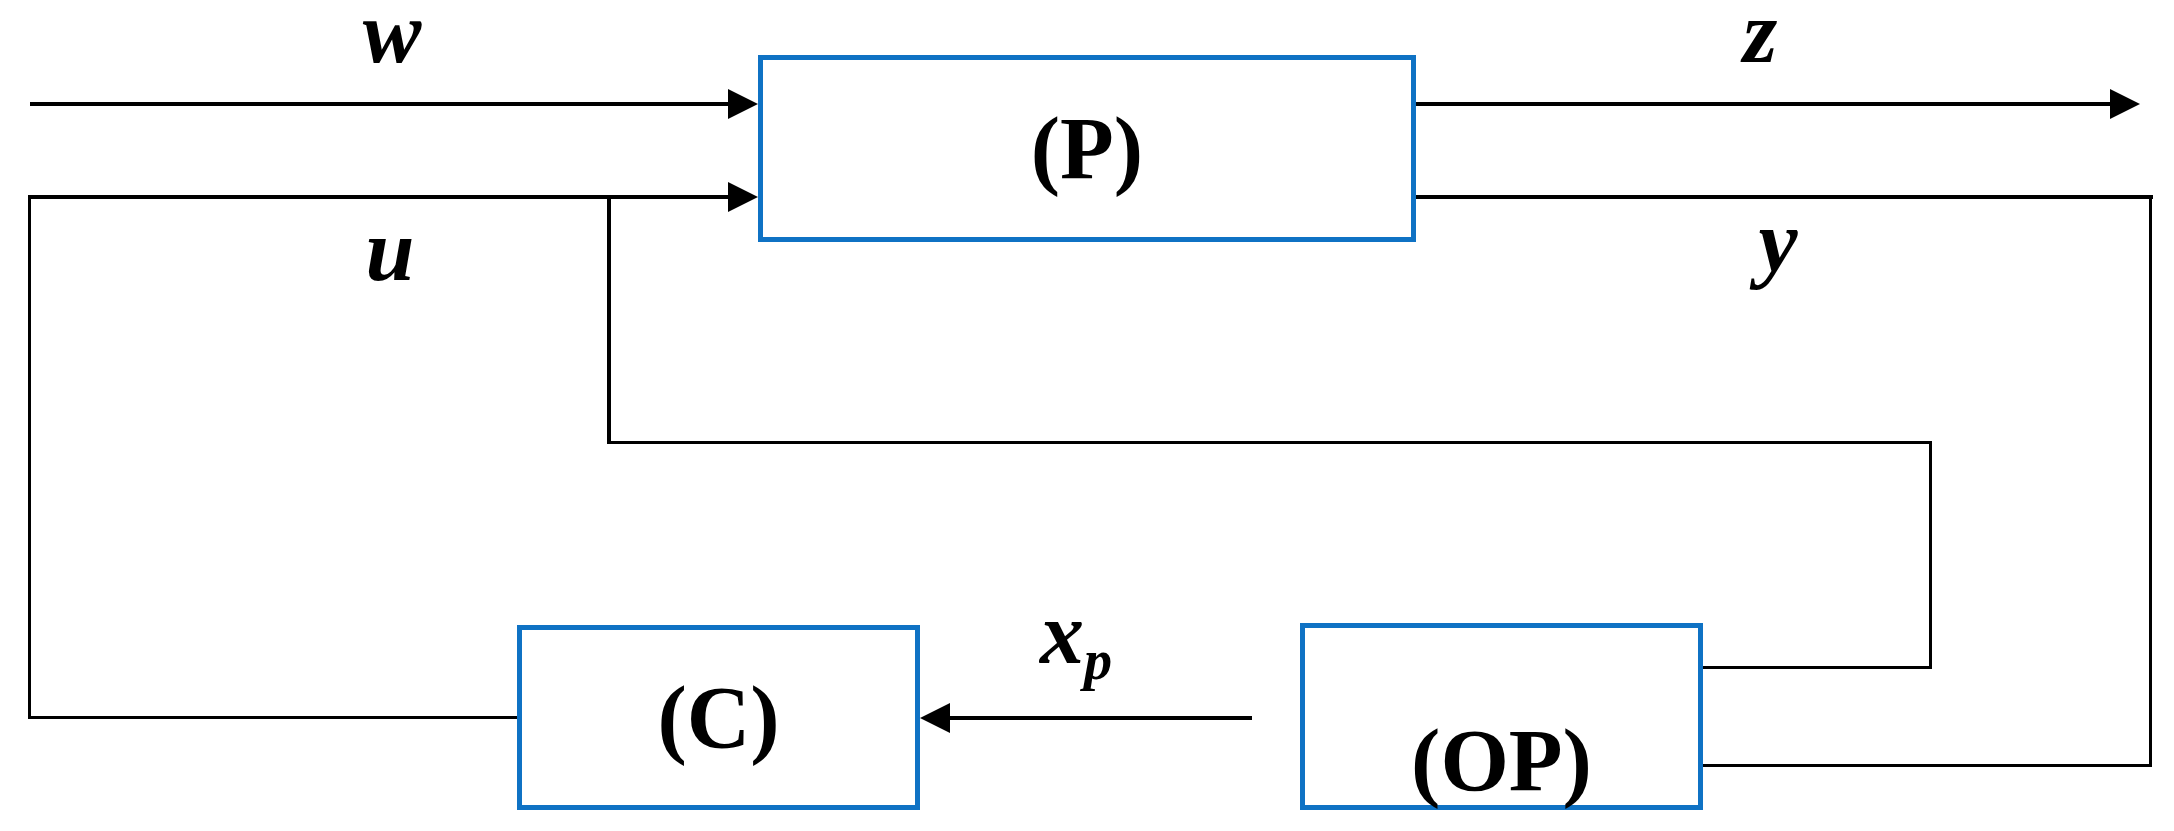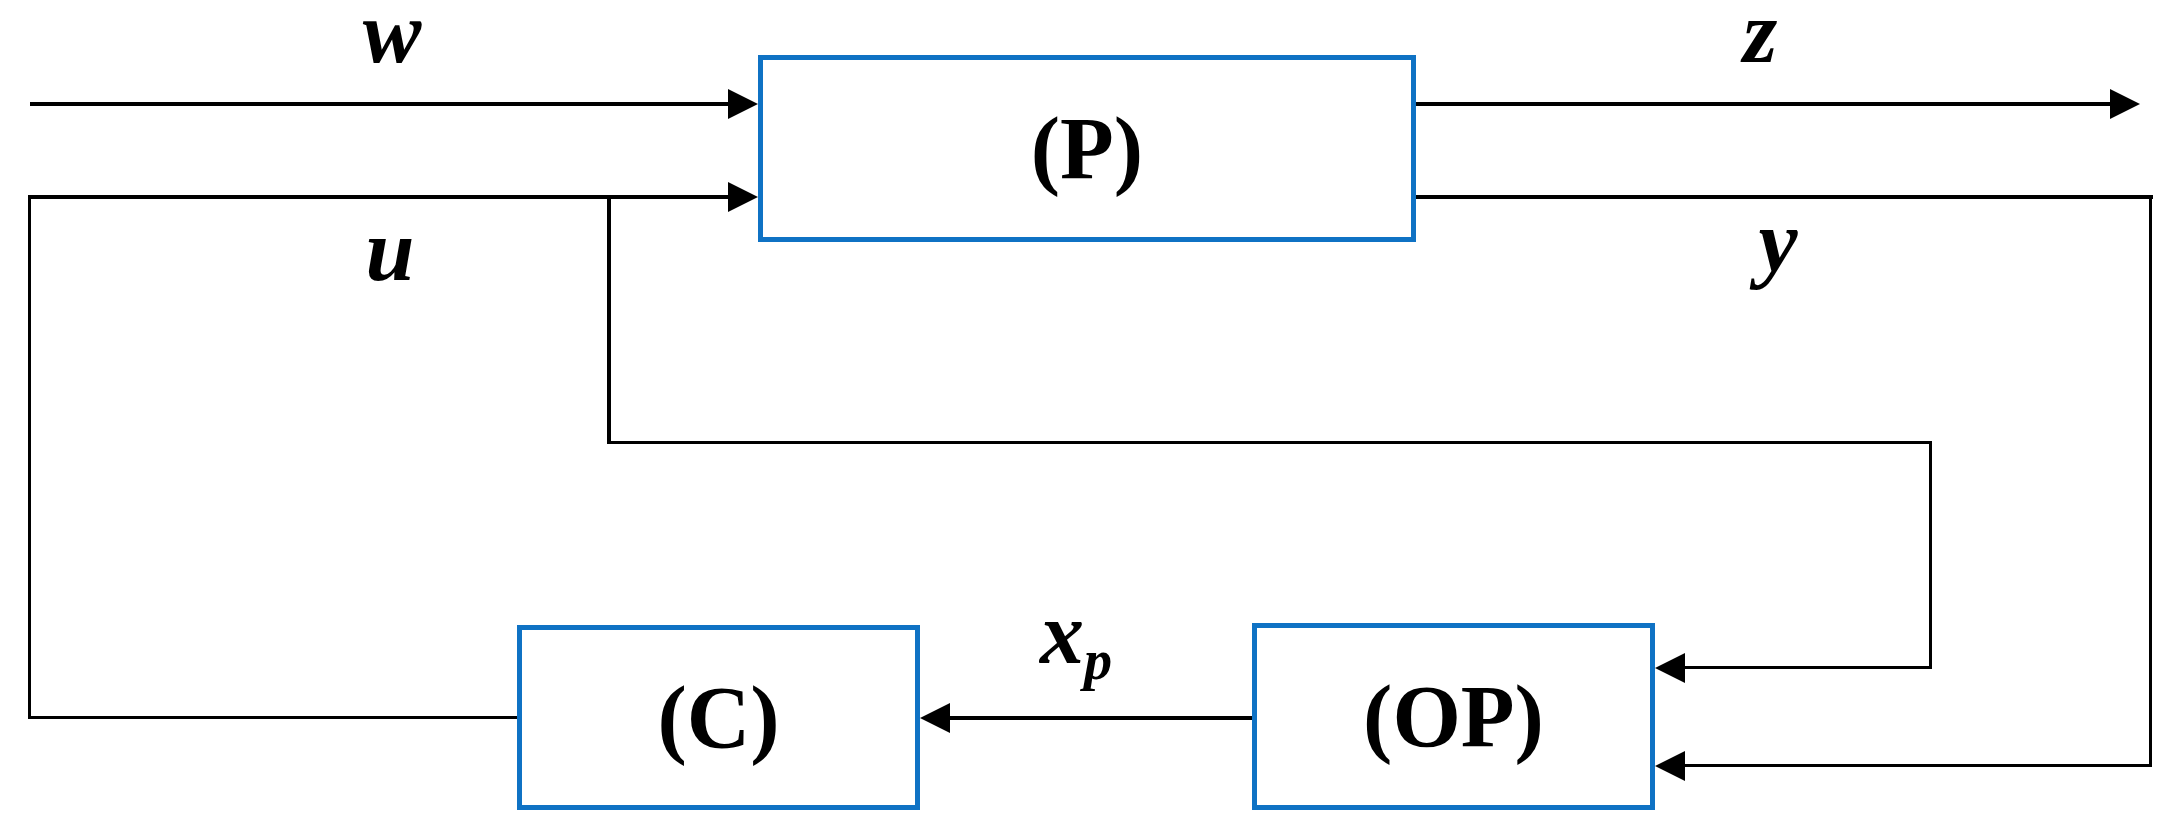--- a/index.html
+++ b/index.html
@@ -28,21 +28,21 @@
     justify-content: center;
   }
   .block-label {
     font-size: 88px;
     font-weight: bold;
     line-height: 1;
     white-space: nowrap;
   }
   #block-plant      { left: 758px;  top: 55px;  width: 658px; height: 187px; }
   #block-controller { left: 517px;  top: 625px; width: 403px; height: 185px; }
-  #block-observer   { left: 1252px; top: 623px; width: 403px; height: 187px; }
+  #block-observer   { left: 1300px; top: 623px; width: 403px; height: 187px; align-items: flex-end; }
 
   
   .wire { position: absolute; background: var(--line); }
 
   .w-line    { left: 30px;   top: 102px; width: 704px;  height: 4px; }
   .u-line    { left: 28px;   top: 195px; width: 706px;  height: 4px; }
   .z-line    { left: 1416px; top: 102px; width: 696px;  height: 4px; }
 
   .y-h1      { left: 1416px; top: 195px; width: 737px;  height: 4px; }
   .y-v       { left: 2149px; top: 195px; width: 3px;    height: 572px; }

